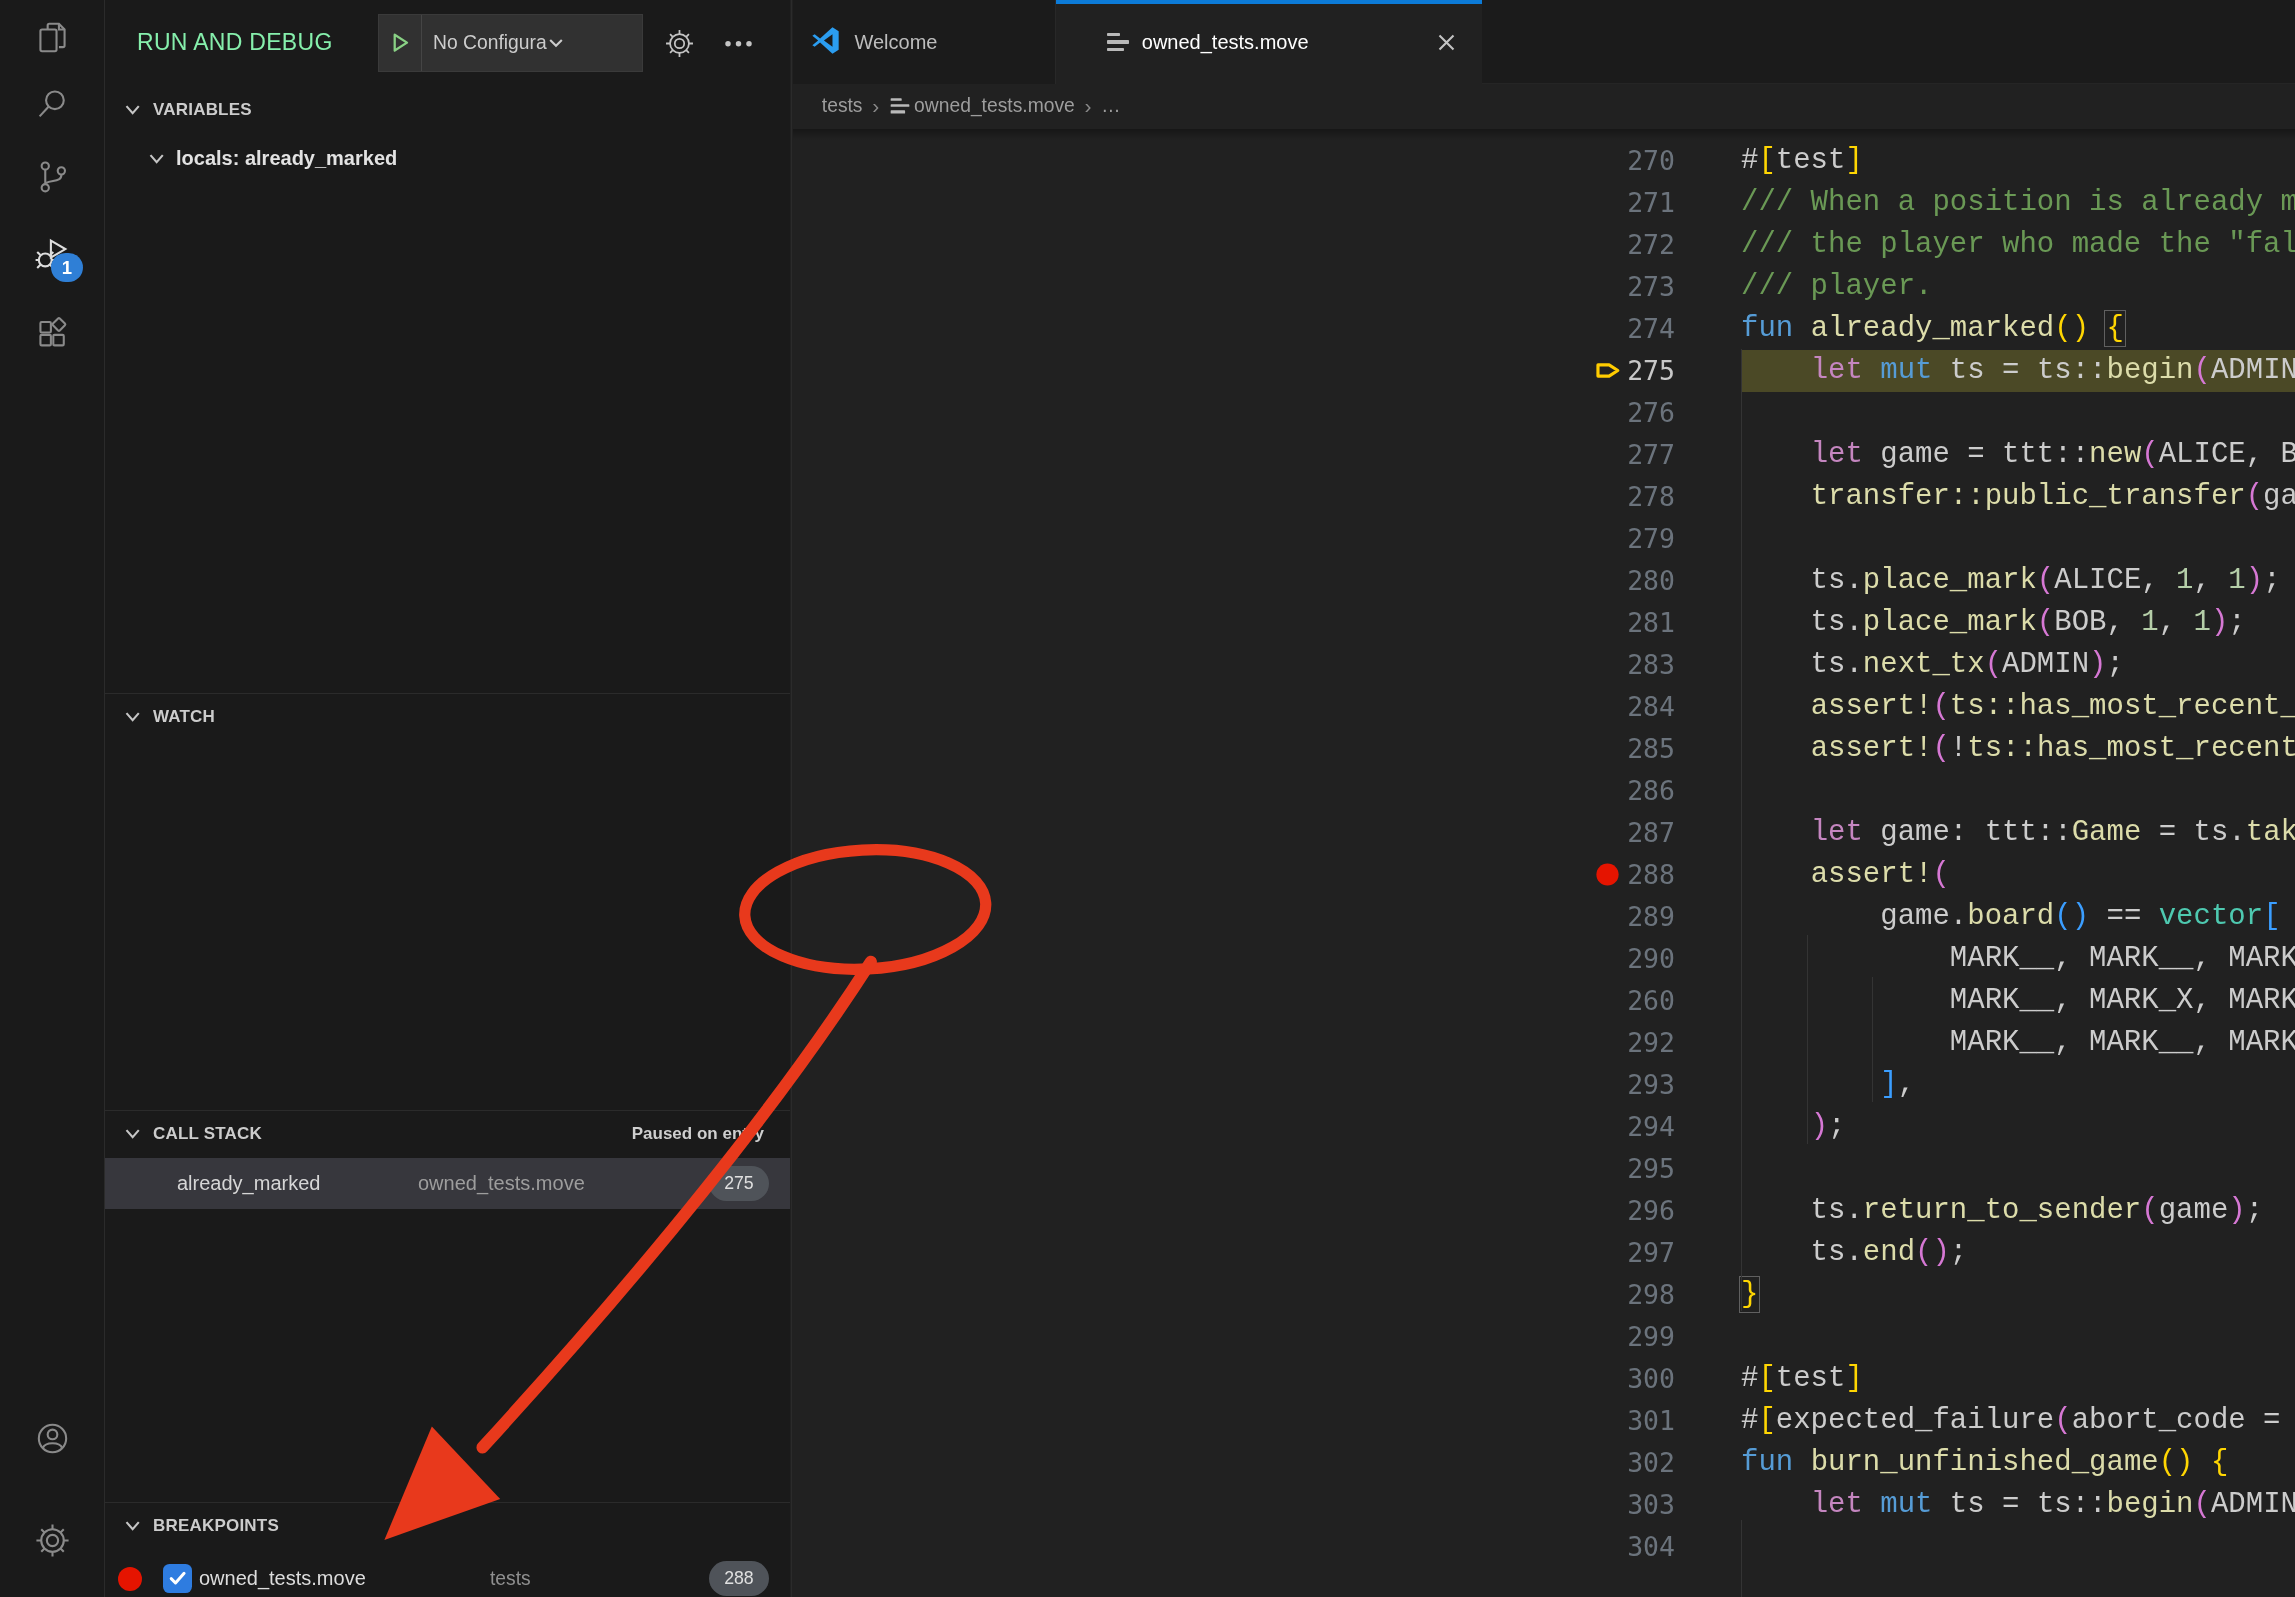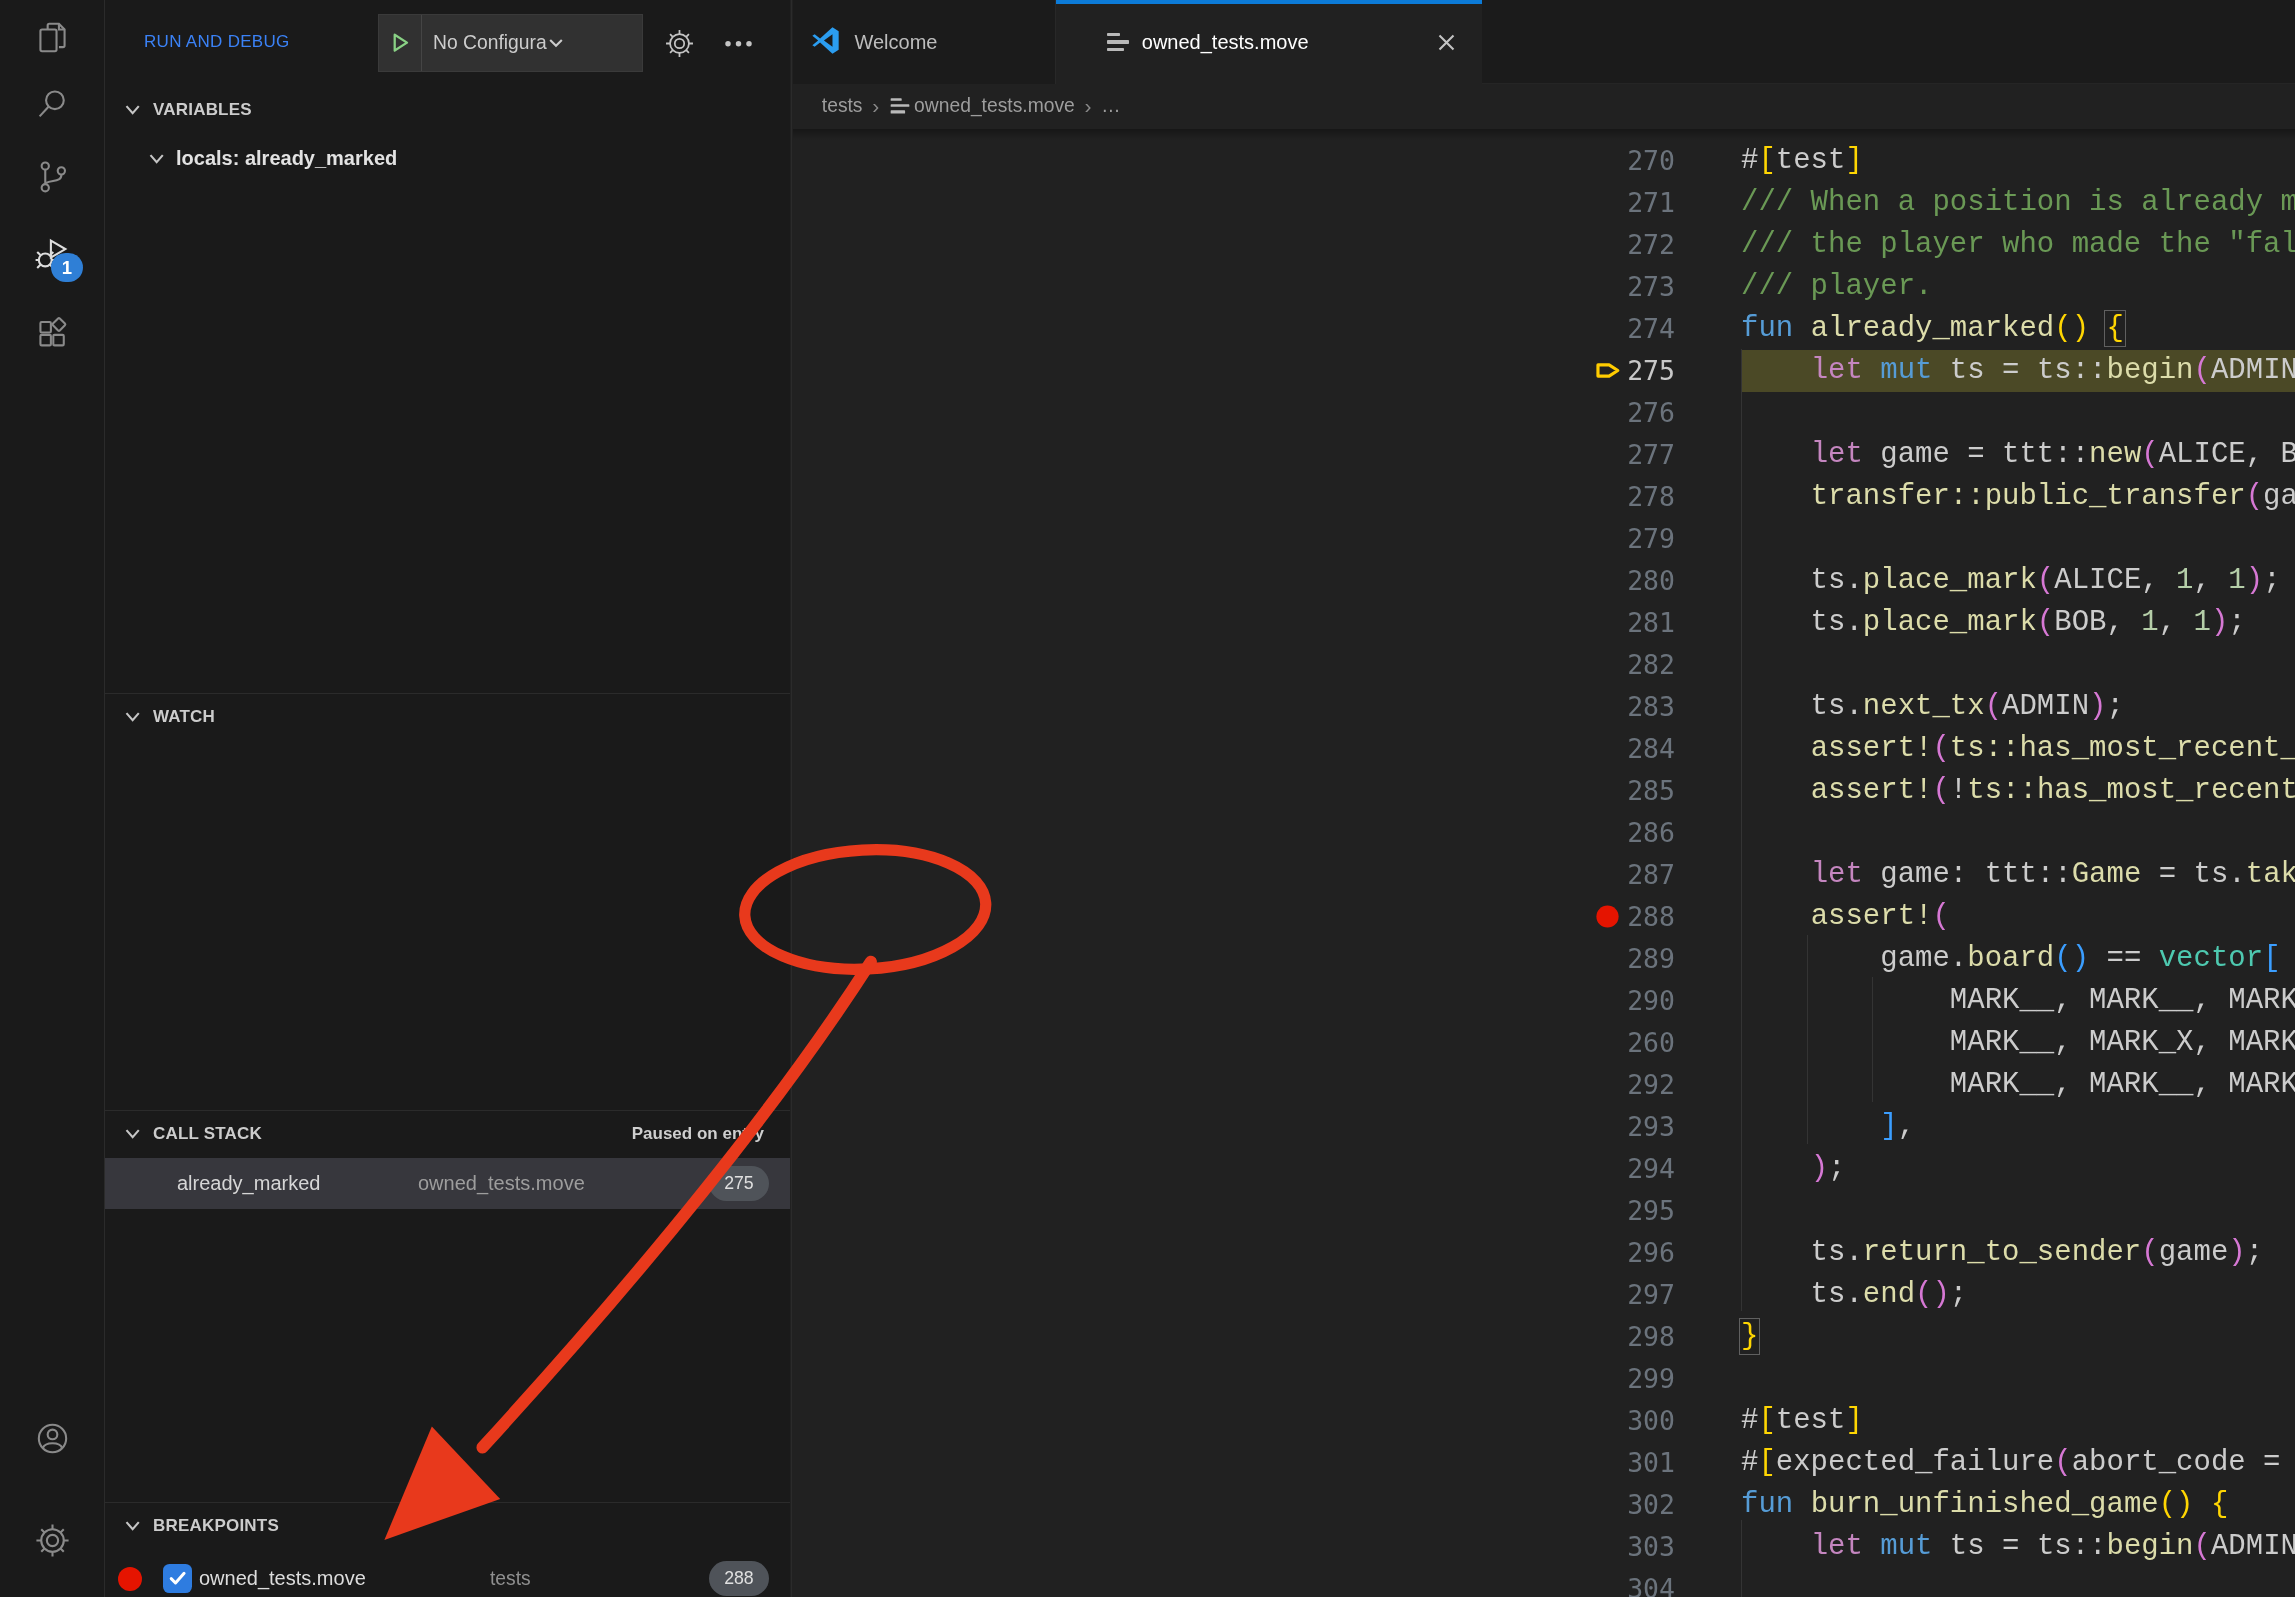--- a/index.html
+++ b/index.html
@@ -12,22 +12,22 @@
     background:#1a1a1a;border-right:0.8px solid #2b2b2b;}
   .act-icon{position:absolute;left:34px;width:37px;height:37px;}
   .act-icon svg{stroke:#8a8a8a;fill:none;stroke-width:2.6;}
   .act-icon.active svg{stroke:#dddddd;}
   #act-badge{position:absolute;left:51px;top:253px;min-width:32px;height:29px;
     background:#2f7fd6;color:#fff;border-radius:14.5px;font-size:18.5px;font-weight:700;
     display:flex;align-items:center;justify-content:center;}
 
   
   #sidebar{position:absolute;left:105px;top:0;width:685px;height:1597px;background:#1a1a1a;}
-  #sb-title{position:absolute;left:39px;top:0;height:84px;line-height:84px;
-    font-size:17px;color:#3b82f6;letter-spacing:0.3px;white-space:nowrap;}
+  #sb-title{position:absolute;left:32px;top:0;height:84px;line-height:84px;
+    font-size:23px;color:#86efac;letter-spacing:0.3px;white-space:nowrap;}
   #config-btn{position:absolute;left:273px;top:13.7px;width:265px;height:58px;
     background:#313131;border:0.8px solid #3a3a3a;border-radius:0;display:flex;align-items:center;overflow:hidden;}
   #config-play{padding:0 11.3px 0 13px;display:flex;align-items:center;}
   #config-divider{width:0.8px;height:58px;background:#454545;}
   #config-label{padding-left:11.3px;font-size:19.3px;color:#cccccc;white-space:nowrap;
     overflow:hidden;max-width:153px;}
   #config-chevron{margin-left:1.6px;display:flex;align-items:center;}
   .sb-toolbtn{position:absolute;top:24px;width:39px;height:39px;display:flex;align-items:center;justify-content:center;}
   .section-header{position:absolute;left:0;width:685px;height:45px;border-top:0.8px solid #2b2b2b;}
   .section-header.first{border-top:none;}
@@ -361,26 +361,20 @@
             <div class="code-text"><span class="tk-p">    ts.</span><span class="tk-fn">place_mark</span><span class="tk-b2">(</span><span class="tk-p">ALICE, </span><span class="tk-num">1</span><span class="tk-p">, </span><span class="tk-num">1</span><span class="tk-b2">)</span><span class="tk-p">;</span></div>
           </div>
           <div class="code-row">
             <div class="gutter">
               <span class="g-num">281</span>
             </div>
             <div class="code-text"><span class="tk-p">    ts.</span><span class="tk-fn">place_mark</span><span class="tk-b2">(</span><span class="tk-p">BOB, </span><span class="tk-num">1</span><span class="tk-p">, </span><span class="tk-num">1</span><span class="tk-b2">)</span><span class="tk-p">;</span></div>
           </div>
           <div class="code-row">
             <div class="gutter">
-              <span class="g-num">282</span>
-            </div>
-            <div class="code-text"></div>
-          </div>
-          <div class="code-row">
-            <div class="gutter">
               <span class="g-num">283</span>
             </div>
             <div class="code-text"><span class="tk-p">    ts.</span><span class="tk-fn">next_tx</span><span class="tk-b2">(</span><span class="tk-p">ADMIN</span><span class="tk-b2">)</span><span class="tk-p">;</span></div>
           </div>
           <div class="code-row">
             <div class="gutter">
               <span class="g-num">284</span>
             </div>
             <div class="code-text"><span class="tk-p">    </span><span class="tk-fn">assert!</span><span class="tk-b2">(</span><span class="tk-fn">ts::has_most_recent_for_address&lt;ttt::TurnCap&gt;</span></div>
           </div>

